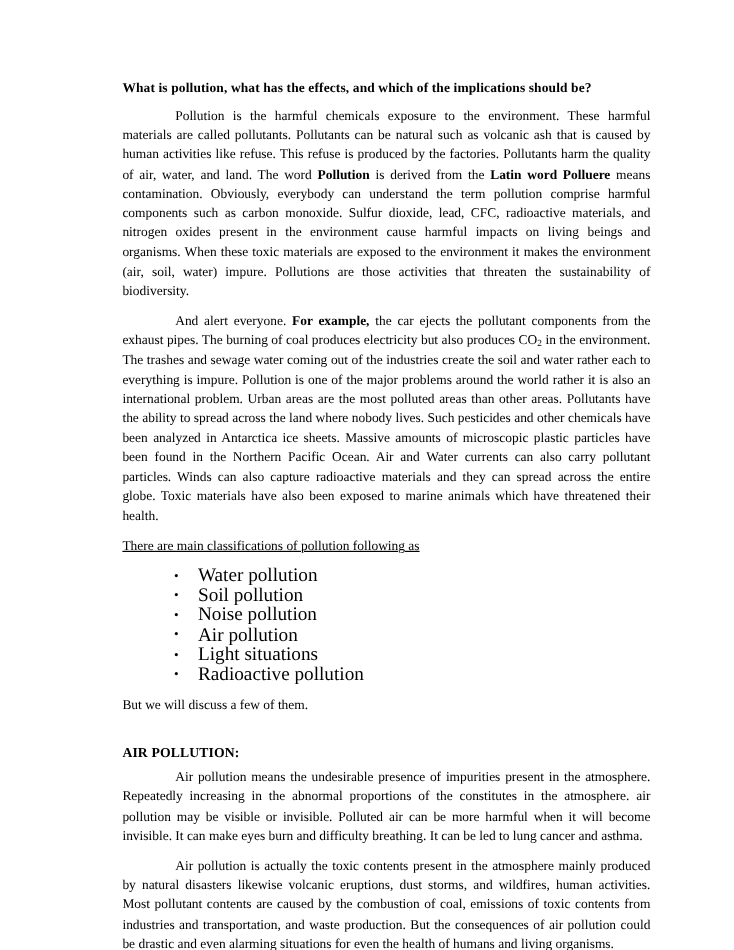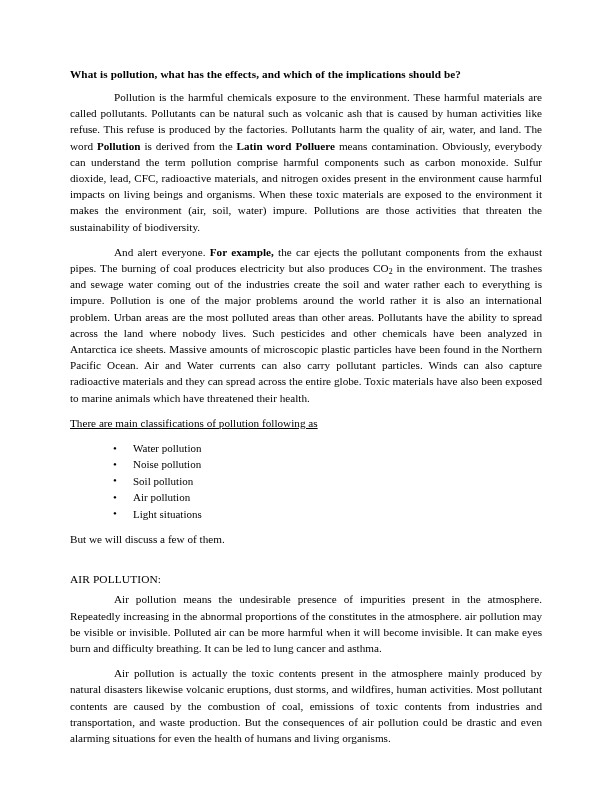--- a/index.html
+++ b/index.html
@@ -11,34 +11,34 @@
     width: 612px;
     height: 792px;
     font-family: "Liberation Serif", "DejaVu Serif", serif;
     color: #000000;
     -webkit-font-smoothing: none;
   }
   .page {
     width: 612px;
     height: 792px;
     box-sizing: border-box;
-    padding: 66px 70px 0 70px;
+    padding: 66px 70px 0 102px;
     background: #ffffff;
     position: relative;
   }
   .doc-heading {
     font-size: 11.2px;
     font-weight: bold;
     line-height: 16px;
     margin: 0 0 7px 0;
     letter-spacing: 0.01em;
   }
   .section-heading {
     font-size: 11.4px;
-    font-weight: normal;
+    font-weight: bold;
     line-height: 16px;
     margin: 0 0 4px 0;
     letter-spacing: 0.01em;
   }
   p.body-para {
     font-size: 11.2px;
     line-height: 16.2px;
     text-align: justify;
     text-justify: inter-word;
     margin: 0 0 9px 0;
@@ -58,21 +58,21 @@
     font-size: 0.7em;
     vertical-align: -0.22em;
     line-height: 0;
   }
   ul.bullet-list {
     list-style: none;
     margin: 2px 0 9px 0;
     padding: 0;
   }
   ul.bullet-list li {
-    font-size: 11px;
+    font-size: 16px;
     line-height: 16.4px;
     padding-left: 63px;
     position: relative;
   }
   ul.bullet-list li::before {
     content: "\2022";
     position: absolute;
     left: 43px;
     top: -0.5px;
     font-size: 11px;
@@ -90,24 +90,25 @@
   <h1 class="doc-heading">What is pollution, what has the effects, and which of the implications should be?</h1>
 
   <p class="body-para indented"><span>Pollution is the harmful chemicals exposure to the environment. These harmful materials are called pollutants. Pollutants can be natural such as volcanic ash that is caused by human activities like refuse. This refuse is produced by the factories. Pollutants harm the quality of air, water, and land. The word </span><b class="strong">Pollution</b><span> is derived from the </span><b class="strong">Latin word Polluere</b><span> means contamination. Obviously, everybody can understand the term pollution comprise harmful components such as carbon monoxide. Sulfur dioxide, lead, CFC, radioactive materials, and nitrogen oxides present in the environment cause harmful impacts on living beings and organisms. When these toxic materials are exposed to the environment it makes the environment (air, soil, water) impure. Pollutions are those activities that threaten the sustainability of biodiversity.</span></p>
 
   <p class="body-para indented"><span>And alert everyone. </span><b class="strong">For example,</b><span> the car ejects the pollutant components from the exhaust pipes. The burning of coal produces electricity but also produces CO</span><sub>2</sub><span> in the environment. The trashes and sewage water coming out of the industries create the soil and water rather each to everything is impure. Pollution is one of the major problems around the world rather it is also an international problem. Urban areas are the most polluted areas than other areas. Pollutants have the ability to spread across the land where nobody lives. Such pesticides and other chemicals have been analyzed in Antarctica ice sheets. Massive amounts of microscopic plastic particles have been found in the Northern Pacific Ocean. Air and Water currents can also carry pollutant particles. Winds can also capture radioactive materials and they can spread across the entire globe. Toxic materials have also been exposed to marine animals which have threatened their health.</span></p>
 
   <p class="body-para list-lead">There are main classifications of pollution following as</p>
 
   <ul class="bullet-list">
     <li>Water pollution</li>
+    <li>Soil pollution</li>
     <li>Noise pollution</li>
-    <li>Soil pollution</li>
     <li>Air pollution</li>
     <li>Light situations</li>
+    <li>Radioactive pollution</li>
   </ul>
 
   <p class="body-para tight">But we will discuss a few of them.</p>
 
   <h2 class="section-heading">AIR POLLUTION:</h2>
 
   <p class="body-para indented">Air pollution means the undesirable presence of impurities present in the atmosphere. Repeatedly increasing in the abnormal proportions of the constitutes in the atmosphere. air pollution may be visible or invisible. Polluted air can be more harmful when it will become invisible. It can make eyes burn and difficulty breathing. It can be led to lung cancer and asthma.</p>
 
   <p class="body-para indented">Air pollution is actually the toxic contents present in the atmosphere mainly produced by natural disasters likewise volcanic eruptions, dust storms, and wildfires, human activities. Most pollutant contents are caused by the combustion of coal, emissions of toxic contents from industries and transportation, and waste production. But the consequences of air pollution could be drastic and even alarming situations for even the health of humans and living organisms.</p>
 

